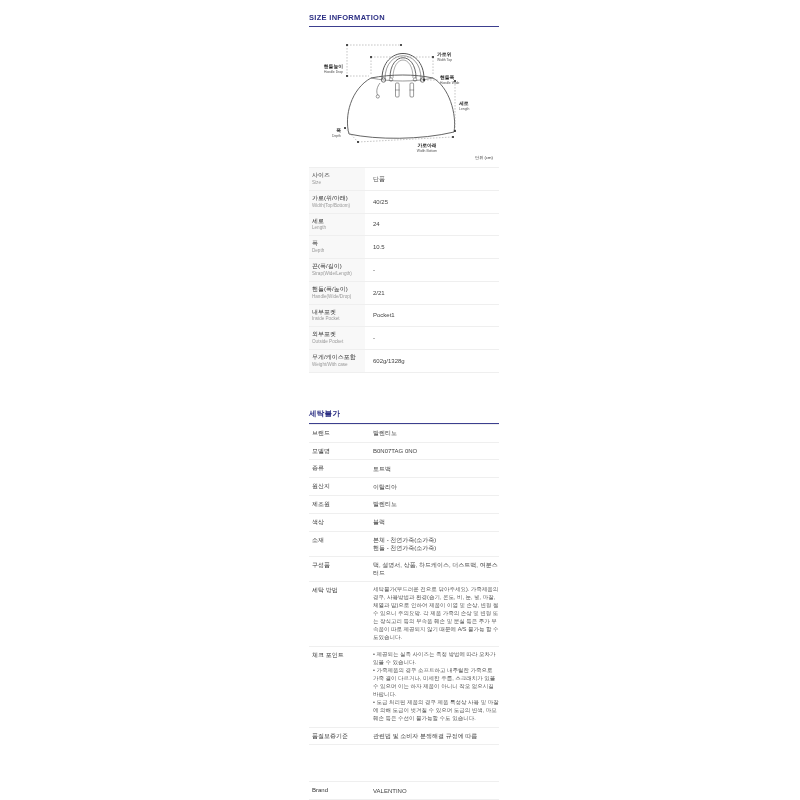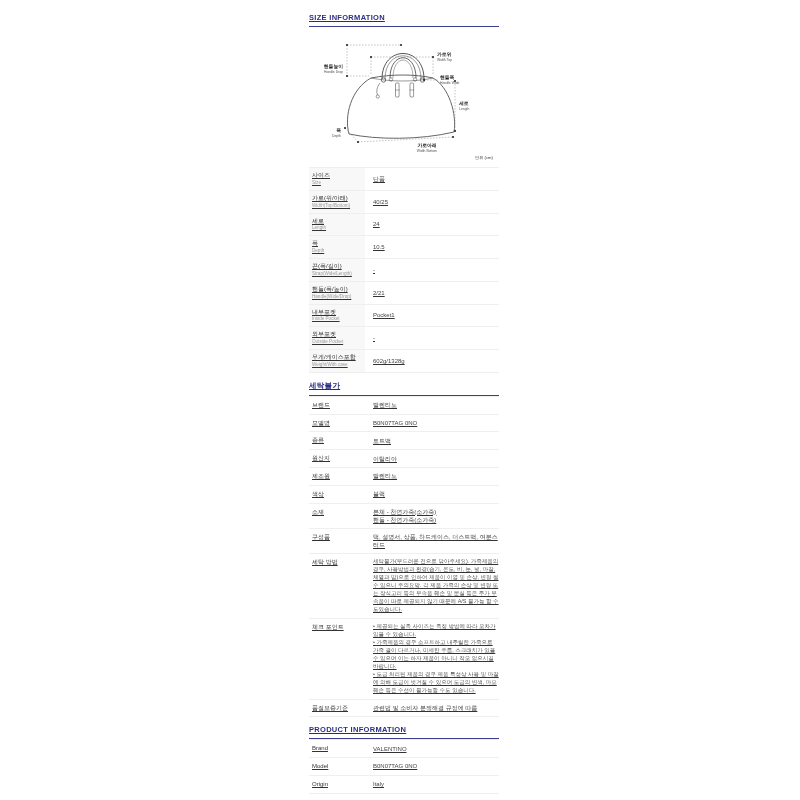--- a/index.html
+++ b/index.html
@@ -1,19 +1,19 @@
 <!DOCTYPE html>
 <html><head>
 <meta charset="utf-8">
 <style>
   * { margin:0; padding:0; box-sizing:border-box; }
   html,body { width:800px; height:800px; background:#fff; overflow:hidden;
     font-family:"Liberation Sans","DejaVu Sans",sans-serif; color:#333; }
   .content { width:190px; margin-left:309px; padding-top:13px; }
-  .section { margin-bottom:8px;text-decoration:underline; }
+  .section { margin-bottom:36px; }
   .section-title { color:#2b2e83; font-weight:700; font-size:7.5px; letter-spacing:.3px;
     padding-bottom:4px; border-bottom:1.5px solid #3c3f8f; }
   
   .diagram-wrap { padding:4px 0 2px 0; }
   
   .tbl { width:100%; border-top:1px solid #efefef; }
   .trow { display:flex; border-bottom:1px solid #efefef; align-items:stretch; }
   .tlabel { flex:0 0 56px; padding:4px 3px 4px 3px; }
   .size .tlabel { background:#f8f8f8; }
   .lab-ko { font-size:6px; color:#333; line-height:1.3; }
@@ -249,21 +249,20 @@
       <div class="trow">
         <div class="tlabel">
             <div class="lab-one">품질보증기준</div>
           </div>
         <div class="tval">관련법 및 소비자 분쟁해결 규정에 따름</div>
       </div>
     </div>
   </div>
 
   <div class="section">
-    <div class="section-title">PRODUCT INFORMATION</div>
     <div class="tbl">
       <div class="trow">
         <div class="tlabel">
             <div class="lab-one">Brand</div>
           </div>
         <div class="tval">VALENTINO</div>
       </div>
       <div class="trow">
         <div class="tlabel">
             <div class="lab-one">Model</div>

